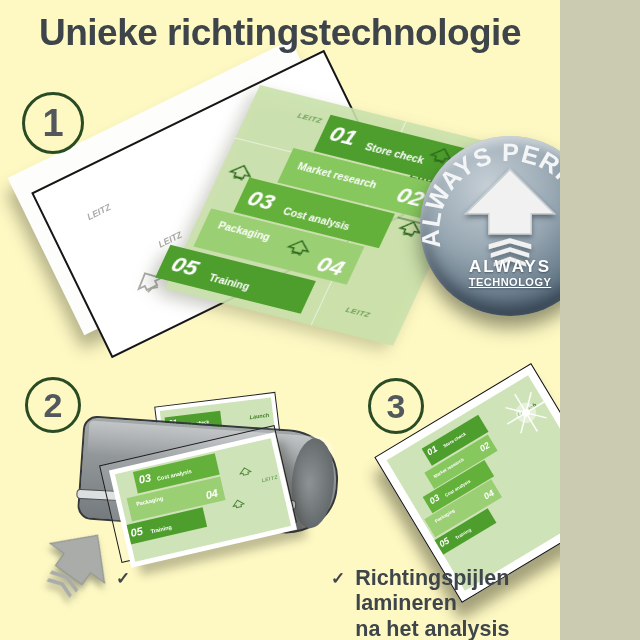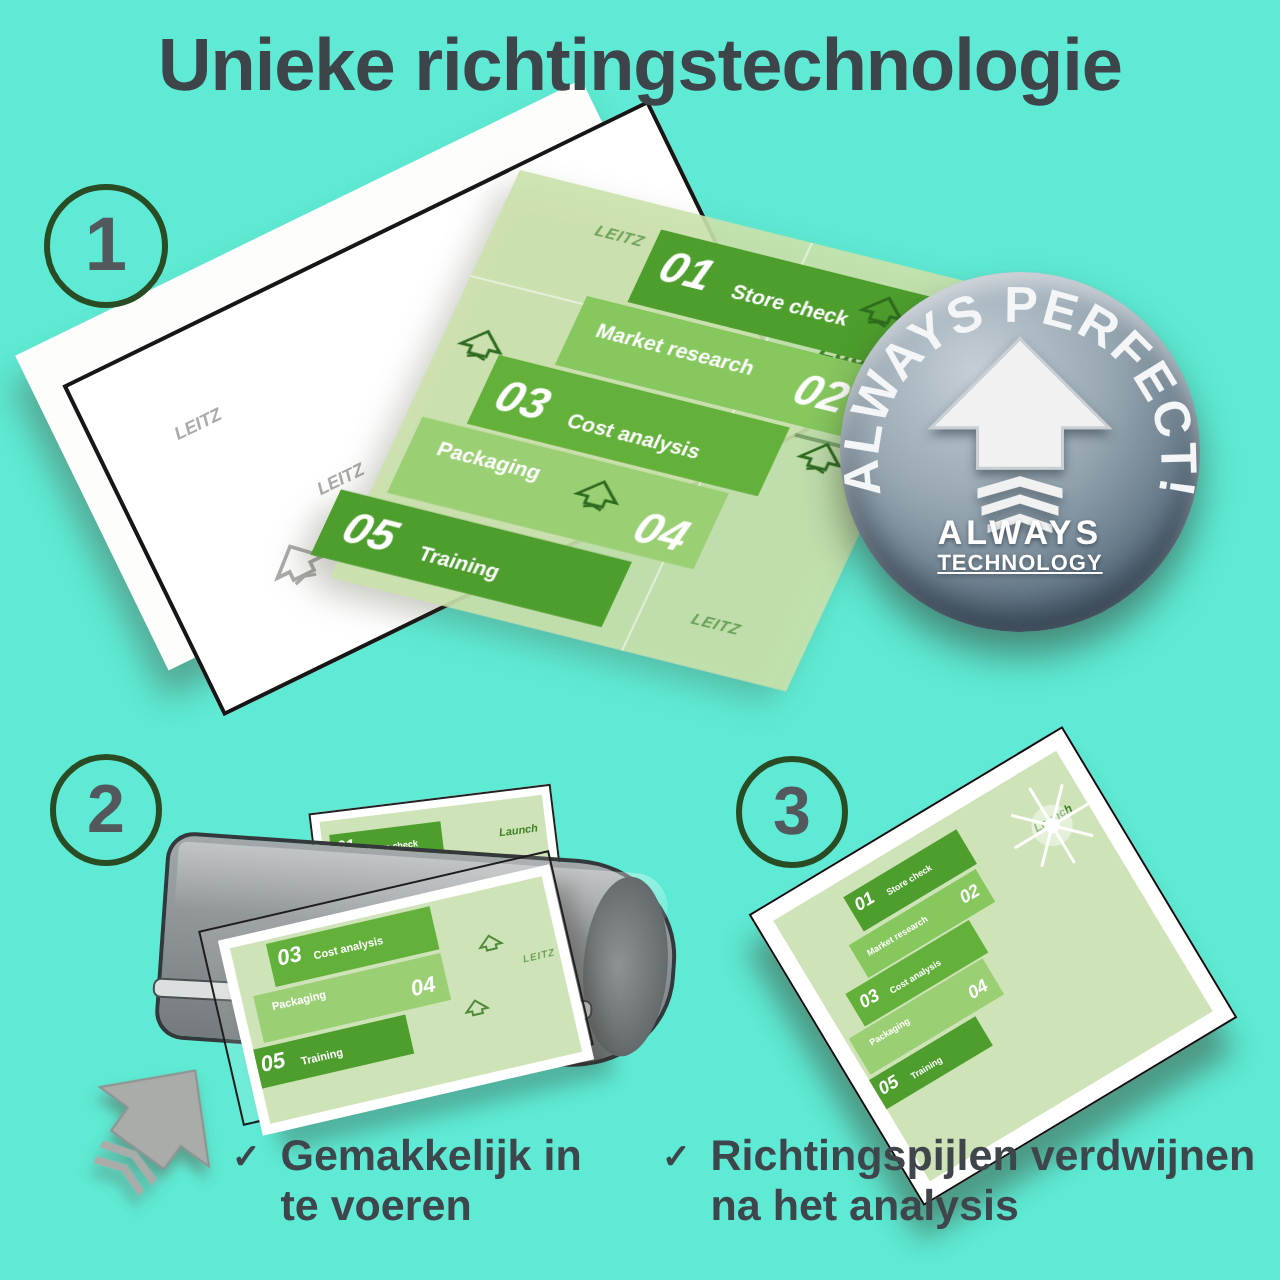--- a/index.html
+++ b/index.html
@@ -1,16 +1,16 @@
 <!DOCTYPE html>
 <html><head>
 <meta charset="utf-8">
 <style>
   html,body{margin:0;padding:0;background:#cacbb1;}
-  .stage{position:relative;width:640px;height:640px;background:#5eead4;overflow:hidden;
+  .stage{position:relative;width:560px;height:640px;background:#fef9c3;overflow:hidden;
          font-family:"Liberation Sans",sans-serif;}
 
   
   .title{position:absolute;top:12px;left:0;right:0;text-align:center;
          font-size:37px;font-weight:700;color:#3e454a;letter-spacing:-0.5px;z-index:10;}
 
   
   .num-circle{position:absolute;border:3px solid #2a4c24;border-radius:50%;
               display:flex;align-items:center;justify-content:center;
               color:#53585d;font-weight:700;z-index:9;}
@@ -299,26 +299,22 @@
           <line x1="7" y1="7" x2="33" y2="33"></line>
           <line x1="33" y1="7" x2="7" y2="33"></line>
         </g>
         <circle cx="20" cy="20" r="3.4" fill="#ffffff"></circle>
       </svg>
     </div>
   </div>
 
   <div class="bullet bu1">
     <span class="check">✓</span>
-    <div>
-      <div>Gemakkelijk in</div>
-      <div>te voeren</div>
-    </div>
   </div>
   <div class="bullet bu2">
     <span class="check">✓</span>
     <div>
-      <div>Richtingspijlen verdwijnen</div>
+      <div>Richtingspijlen lamineren</div>
       <div>na het analysis</div>
     </div>
   </div>
 
 </div>
 
 </body></html>

